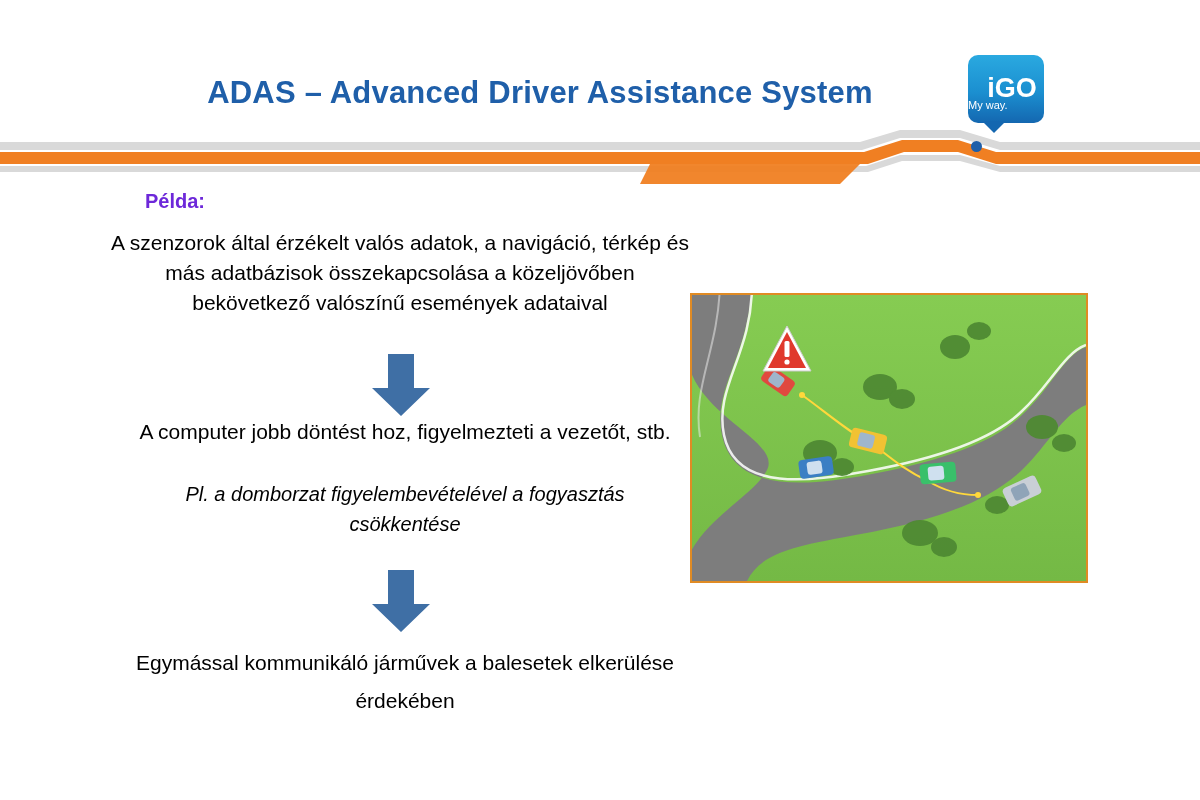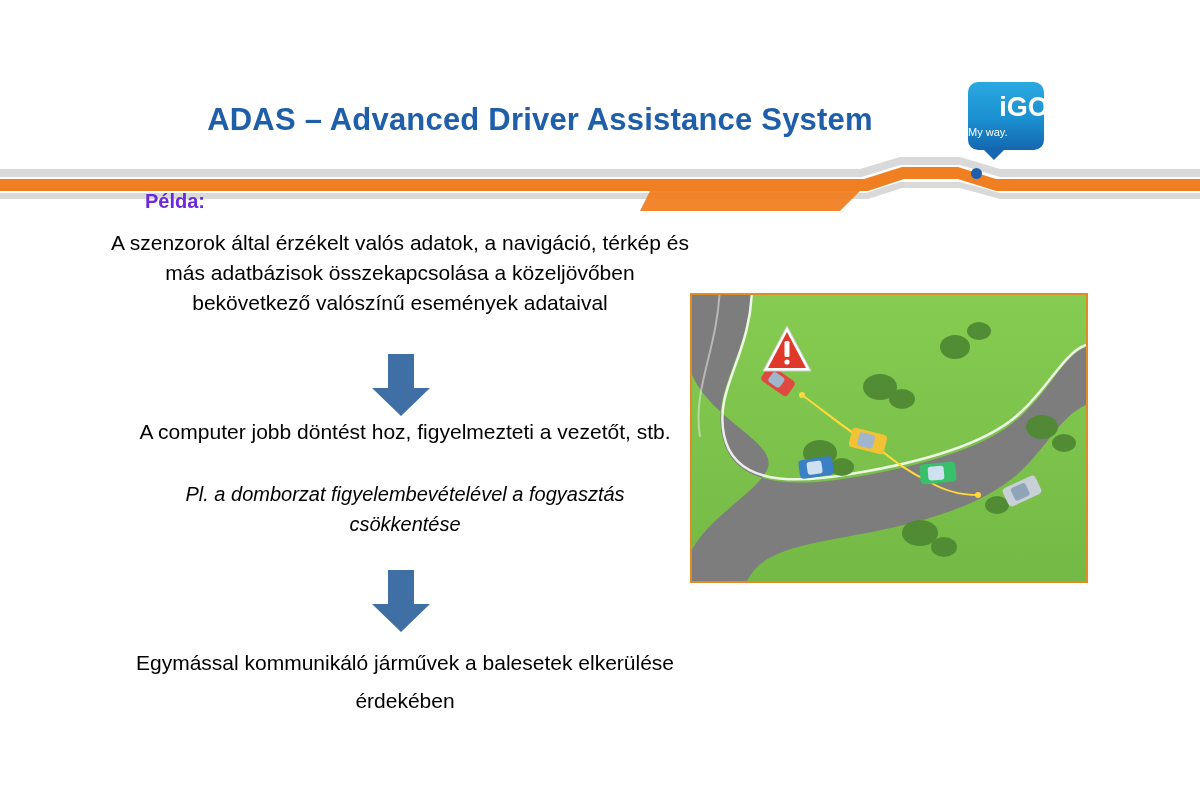--- a/index.html
+++ b/index.html
@@ -20,21 +20,20 @@
     background: #ffffff;
   }
 
   
   .header {
     position: absolute;
     left: 0;
     top: 0;
     width: 1200px;
     height: 190px;
-    margin-top: 27px;
   }
   .title {
     position: absolute;
     left: 120px;
     top: 75px;
     width: 840px;
     text-align: center;
     color: #1f5fa9;
     font-size: 31px;
     font-weight: bold;
@@ -66,28 +65,27 @@
     bottom: -10px;
     width: 0;
     height: 0;
     border-left: 12px solid transparent;
     border-right: 12px solid transparent;
     border-top: 12px solid #1467b0;
   }
   .logo-text {
     position: absolute;
     left: 0;
-    top: 10px;
+    top: 18px;
     width: 88px;
     text-align: center;
     color: #ffffff;
     font-size: 27px;
     font-weight: bold;
     font-family: "Liberation Sans", sans-serif;
-    padding-left: 12px;
   }
   .logo-sub {
     position: absolute;
     left: 0;
     top: 44px;
     width: 76px;
     color: #ffffff;
     font-size: 11px;
     font-family: "Liberation Sans", sans-serif;
   }

